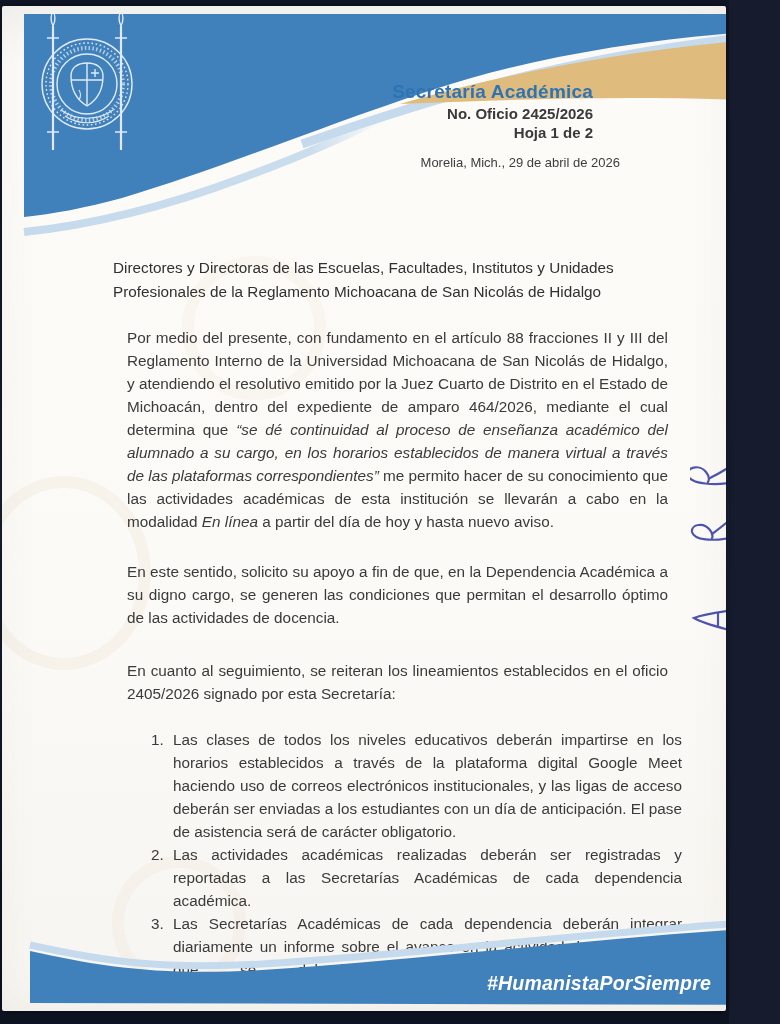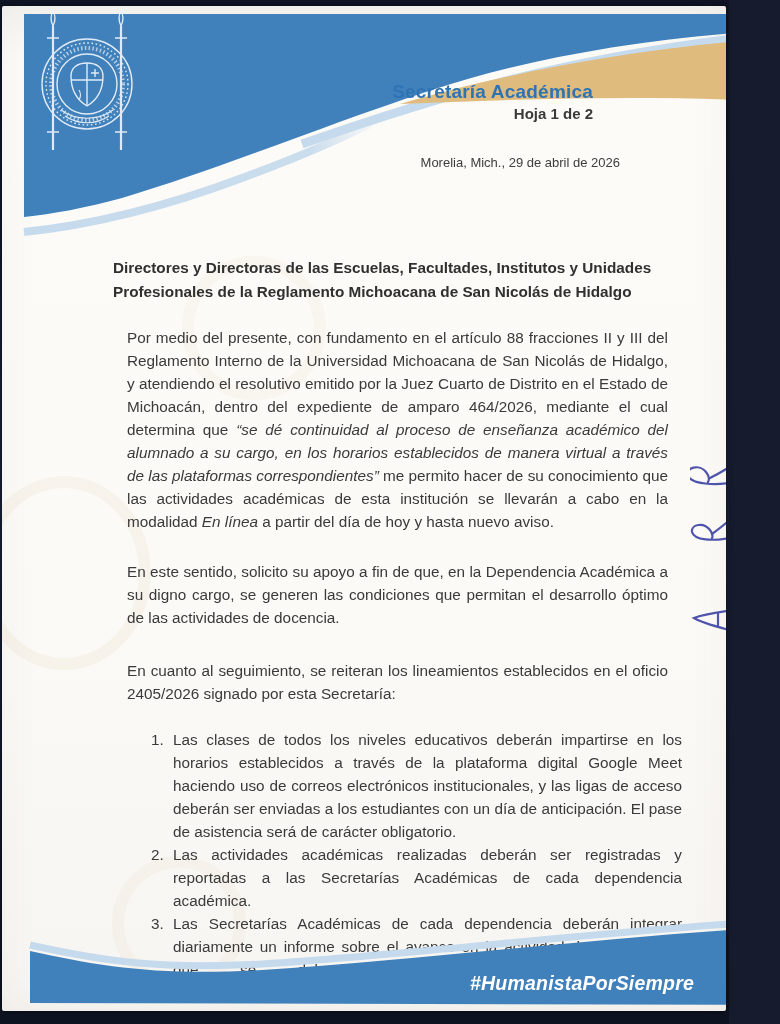--- a/index.html
+++ b/index.html
@@ -31,36 +31,36 @@
   
   .wm{position:absolute;border-radius:50%;border:12px solid rgba(203,162,96,.07);pointer-events:none;}
   .wm1{left:-25px;top:470px;width:150px;height:170px;}
   .wm2{left:180px;top:250px;width:120px;height:120px;border-color:rgba(203,162,96,.05);}
   .wm3{left:110px;top:850px;width:110px;height:110px;border-color:rgba(203,162,96,.05);}
   
   .content{
     position:absolute;left:111px;top:250px;width:569px;
     font-size:15.3px;line-height:23px;color:#3a3a3a;
   }
-  .recipient{font-weight:bold;color:#303030;line-height:24px;}
+  .recipient{font-weight:normal;color:#303030;line-height:24px;}
   .content p{margin:14px;text-align:justify;}
   .p1{margin-top:22px !important;}
   .p2{margin-top:27px !important;}
   .p3{margin-top:30px !important;}
   .seg-italic{font-style:italic;}
   .seg-link{color:#44689b;text-decoration:underline;text-underline-offset:2px;}
   ol.lineamientos{list-style:none;margin:23px 0 0 0;padding:0;}
   ol.lineamientos li{position:relative;padding-left:60px;text-align:justify;}
   ol.lineamientos .num{position:absolute;left:38px;}
   
   .signature{position:absolute;left:688px;top:424px;width:82px;height:212px;}
   
   .footer-art{position:absolute;left:0;bottom:6px;width:775px;height:86px;}
   .hashtag{
-    position:absolute;right:32px;bottom:16px;
+    position:absolute;right:15px;bottom:16px;
     font-size:19.5px;font-weight:bold;font-style:italic;color:#ffffff;
     letter-spacing:.2px;
   }
 </style>
 </head>
 <body>
 
 <div class="photo">
   <div class="paper">
 
@@ -98,20 +98,21 @@
         <path d="M-16,-4 L16,-4 M0,-21 L0,22"></path>
         <path d="M8,-15 L8,-7 M4,-11 L12,-11"></path>
         <path d="M-8,6 q3,5 0,10" stroke-width="1.1"></path>
 
         <path d="M-22,32 C-9,41 9,41 22,32 M-26,26 C-11,37 11,37 26,26" stroke-width="1.2"></path>
       </g>
     </svg>
 
     <div class="header-text">
       <div class="dept">Secretaría Académica</div>
+      <div class="meta">No. Oficio 2425/2026</div>
       <div class="meta">Hoja 1 de 2</div>
     </div>
     <div class="dateline">Morelia, Mich., 29 de abril de 2026</div>
 
     <div class="wm wm1"></div>
     <div class="wm wm2"></div>
     <div class="wm wm3"></div>
 
     <div class="content">
       <div class="recipient">

